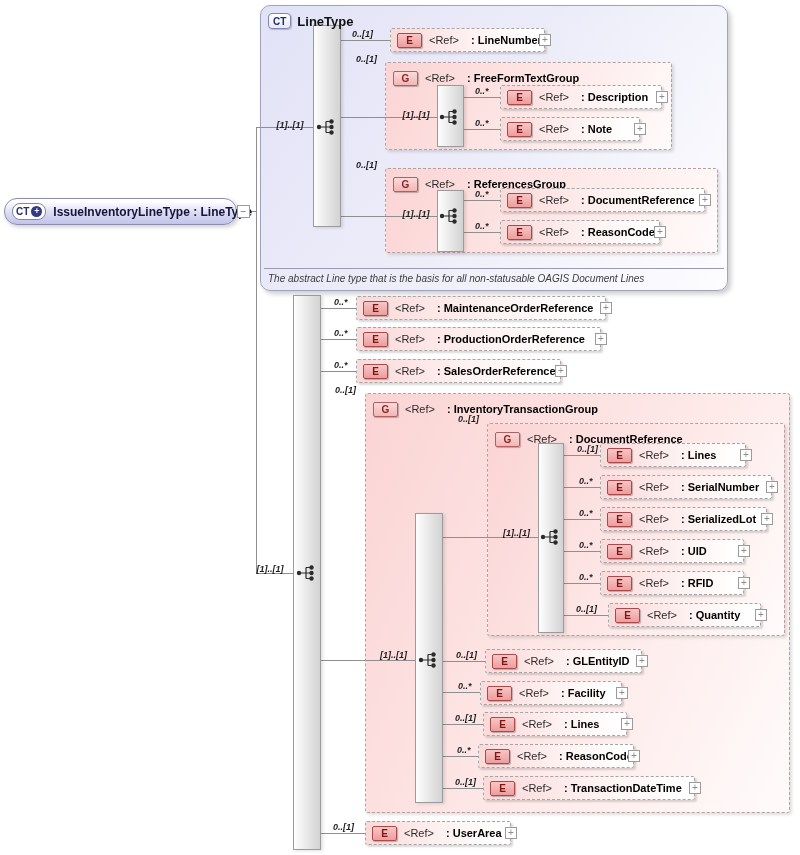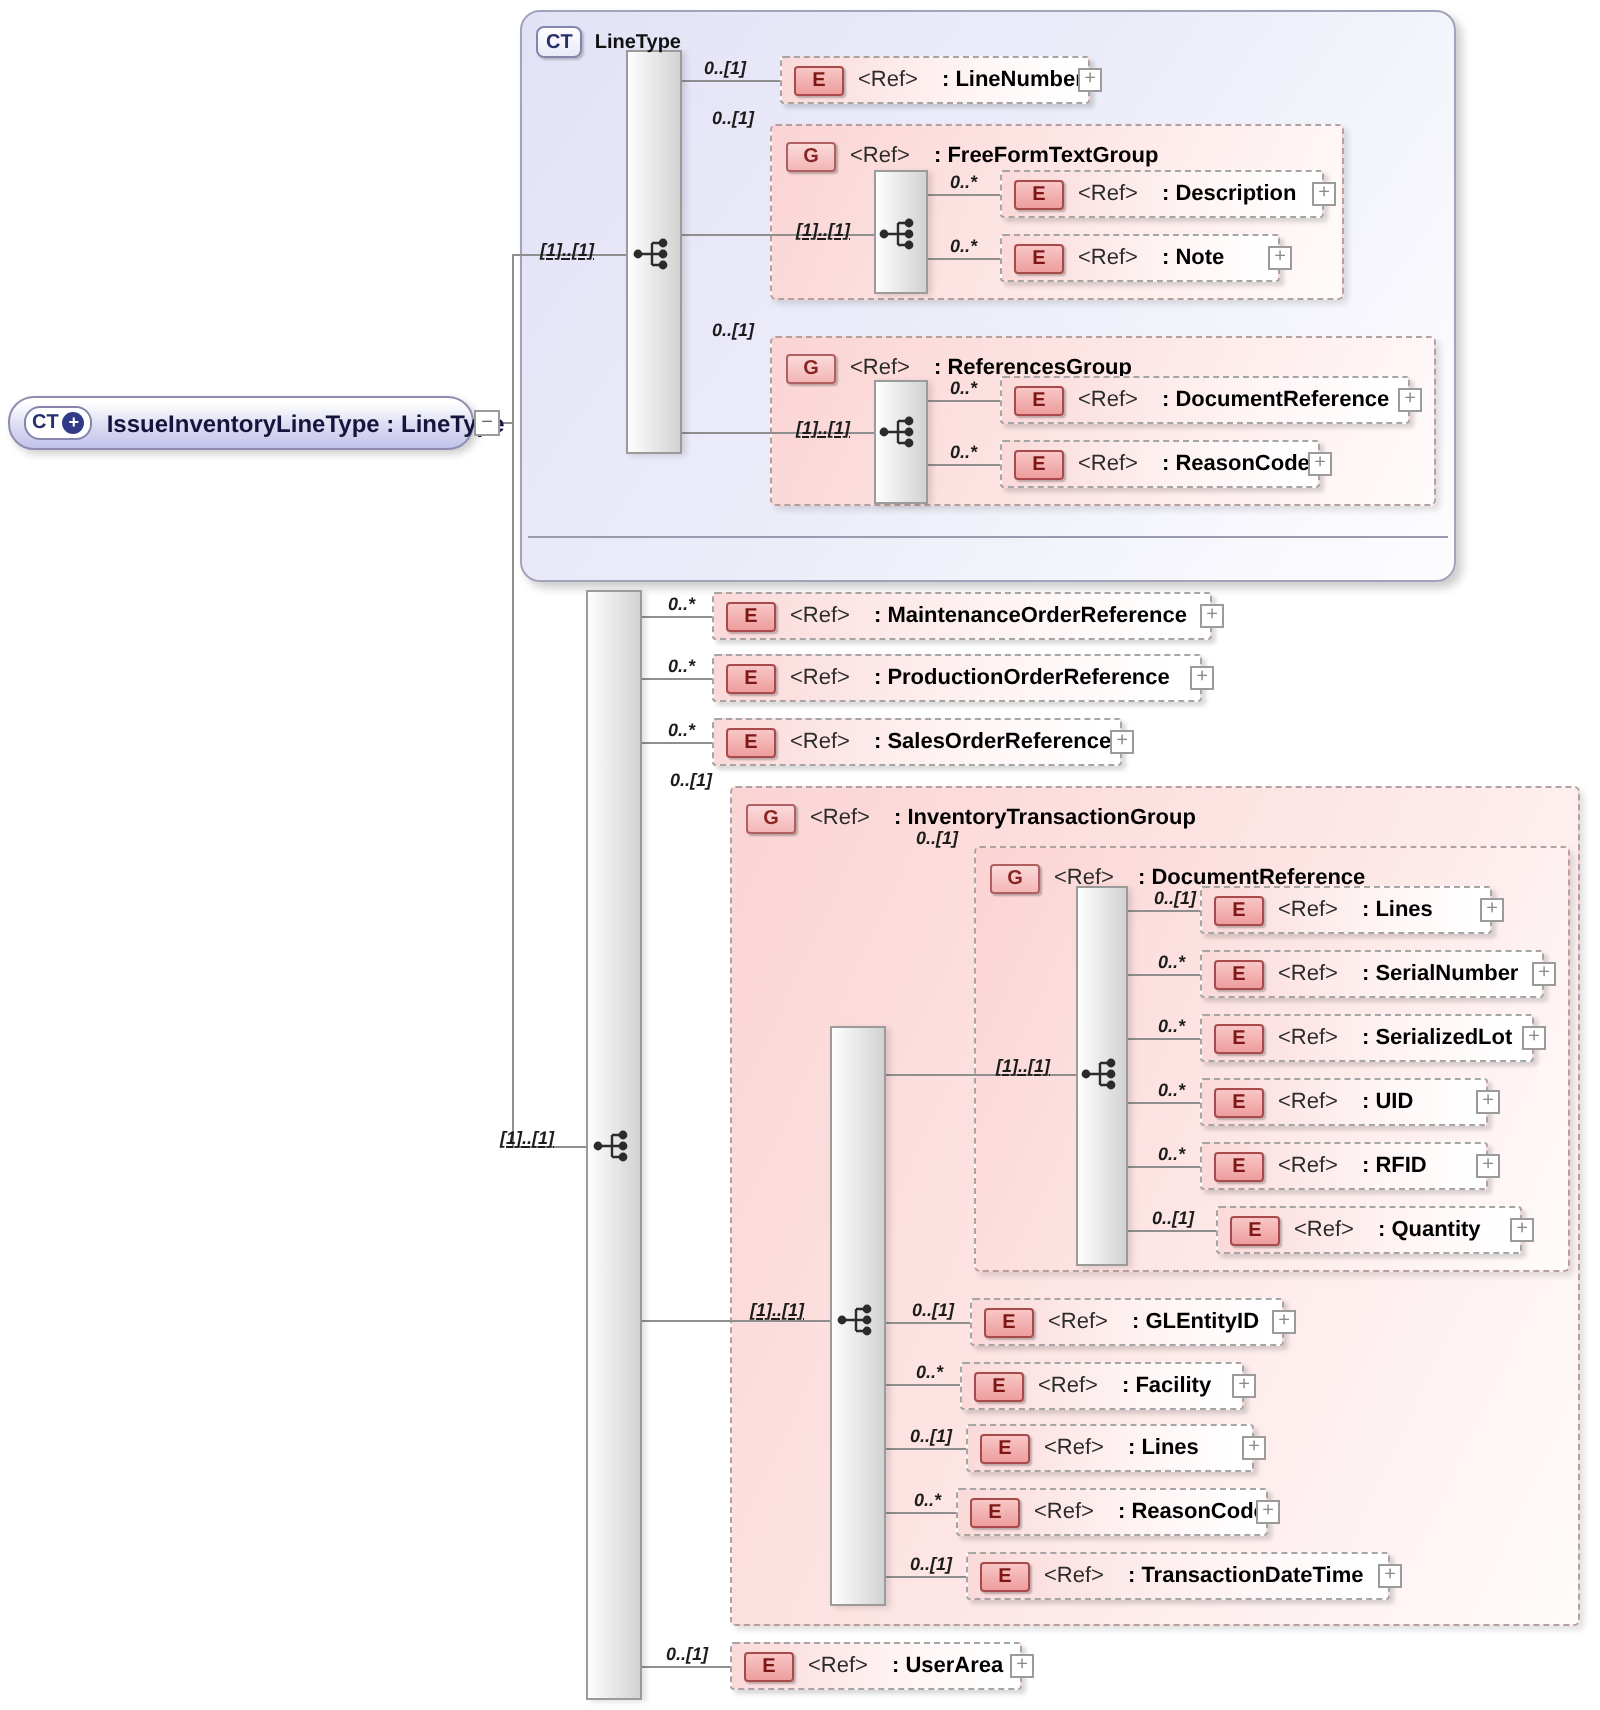--- a/index.html
+++ b/index.html
@@ -6,21 +6,21 @@
   .canvas{position:relative;width:800px;height:855px;background:#ffffff;font-family:"Liberation Sans",sans-serif;overflow:hidden;}
 
   .hl,.vl{position:absolute;background:#8f8f8f;z-index:4;}
   .hl{height:1px;}
   .vl{width:1px;}
 
   .bar{position:absolute;z-index:5;background:linear-gradient(to right,#fefefe,#d2d2d2);border:1px solid #9b9b9b;box-sizing:border-box;box-shadow:2px 1px 3px rgba(0,0,0,.12);}
   .comp{position:absolute;z-index:6;}
 
   .card{position:absolute;z-index:7;font-size:9px;font-style:italic;font-weight:bold;color:#1c1c1c;white-space:nowrap;}
-  .card.r{text-align:left;text-decoration:underline;}
+  .card.r{text-align:center;}
 
   .el{position:absolute;z-index:6;height:24px;box-sizing:border-box;border:1px dashed #a5a5a5;border-radius:2px;
       background:linear-gradient(to right,#fbd9d9 0%,#fef2f2 55%,#ffffff 95%);
       box-shadow:2px 2px 2px rgba(0,0,0,.15);display:flex;align-items:center;padding:0 4px 0 6px;}
   .bdg{flex:0 0 auto;width:25px;height:15px;display:flex;align-items:center;justify-content:center;
        font-size:10px;font-weight:bold;border-radius:2px;box-shadow:1px 1px 1px rgba(0,0,0,.25);box-sizing:border-box;}
   .bdg.e{background:linear-gradient(#f8c6c6,#ee9d9d);border:1px solid #a94a4a;color:#7e1616;}
   .bdg.g{background:linear-gradient(#fbdada,#f3b6b6);border:1px solid #b06060;color:#8a2525;}
   .ref{font-size:11px;color:#2b2b2b;margin-left:7px;white-space:nowrap;}
   .nm{font-size:11px;font-weight:bold;color:#000;margin-left:12px;white-space:nowrap;}
@@ -29,21 +29,21 @@
 
   .grp{position:absolute;z-index:2;box-sizing:border-box;border:1px dashed #b3a0a0;border-radius:3px;
        background:linear-gradient(115deg,#fbd4d4 0%,#fde9e8 55%,#fffbfb 100%);box-shadow:2px 2px 3px rgba(0,0,0,.12);}
   .grp-h{position:absolute;z-index:6;display:flex;align-items:center;height:24px;}
 
   .ctbox{position:absolute;z-index:1;box-sizing:border-box;border:1px solid #a2a2ba;border-radius:10px;
          background:linear-gradient(125deg,#e2e2f7 0%,#ececf9 45%,#fdfdff 100%);box-shadow:3px 3px 5px rgba(0,0,0,.2);}
   .ctb{display:inline-flex;align-items:center;justify-content:center;padding:0 4px;height:14px;border:1px solid #8484ad;
        border-radius:4px;background:linear-gradient(#ffffff,#e9e9f7);font-size:10px;font-weight:bold;color:#25306b;
        box-shadow:1px 1px 1px rgba(0,0,0,.2);}
-  .title{font-size:10px;font-weight:bold;color:#111;margin-left:6px;}
+  .title{font-size:13px;font-weight:bold;color:#111;margin-left:6px;}
 
   .footer-line{position:absolute;z-index:3;height:1px;background:#9a9aae;}
   .footer-text{position:absolute;z-index:3;font-size:10px;font-style:italic;color:#3c3c3c;white-space:nowrap;}
 
   .root{position:absolute;left:4px;top:198px;width:233px;height:27px;box-sizing:border-box;z-index:6;
         display:flex;align-items:center;gap:7px;padding:0 6px 0 7px;border:1px solid #8d8db1;border-radius:13px;
         background:linear-gradient(#ffffff 10%,#dcdcf3 55%,#c3c3ea 100%);box-shadow:2px 2px 4px rgba(0,0,0,.2);}
   .ctplus{display:inline-flex;align-items:center;gap:2px;padding:0 3px;height:15px;border:1px solid #8484ad;
           border-radius:8px;background:#fff;font-size:10px;font-weight:bold;color:#25306b;}
   .pcirc{width:11px;height:11px;border-radius:50%;background:#303a86;color:#fff;font-size:9px;line-height:11px;
@@ -57,20 +57,21 @@
 
 <div class="canvas">
 
   <div class="ctbox" style="left:260px;top:5px;width:468px;height:286px"></div>
   <div class="grp" style="left:385px;top:62px;width:287px;height:88px"></div>
   <div class="grp" style="left:385px;top:168px;width:333px;height:85px"></div>
   <div class="grp" style="left:365px;top:393px;width:425px;height:420px"></div>
   <div class="grp" style="left:487px;top:423px;width:298px;height:213px"></div>
 
   <div class="footer-line" style="left:264px;top:268px;width:460px"></div>
+  <div class="footer-text" style="left:268px;top:273px">The abstract Line type that is the basis for all non-statusable OAGIS Document Lines</div>
 
   <div class="hl" style="left:250px;top:211px;width:7px"></div>
   <div class="vl" style="left:256px;top:127px;height:447px"></div>
   <div class="hl" style="left:256px;top:127px;width:57px"></div>
   <div class="hl" style="left:256px;top:573px;width:37px"></div>
 
   <div class="hl" style="left:341px;top:40px;width:49px"></div>
   <div class="hl" style="left:341px;top:117px;width:96px"></div>
   <div class="hl" style="left:464px;top:97px;width:36px"></div>
   <div class="hl" style="left:464px;top:129px;width:36px"></div>

